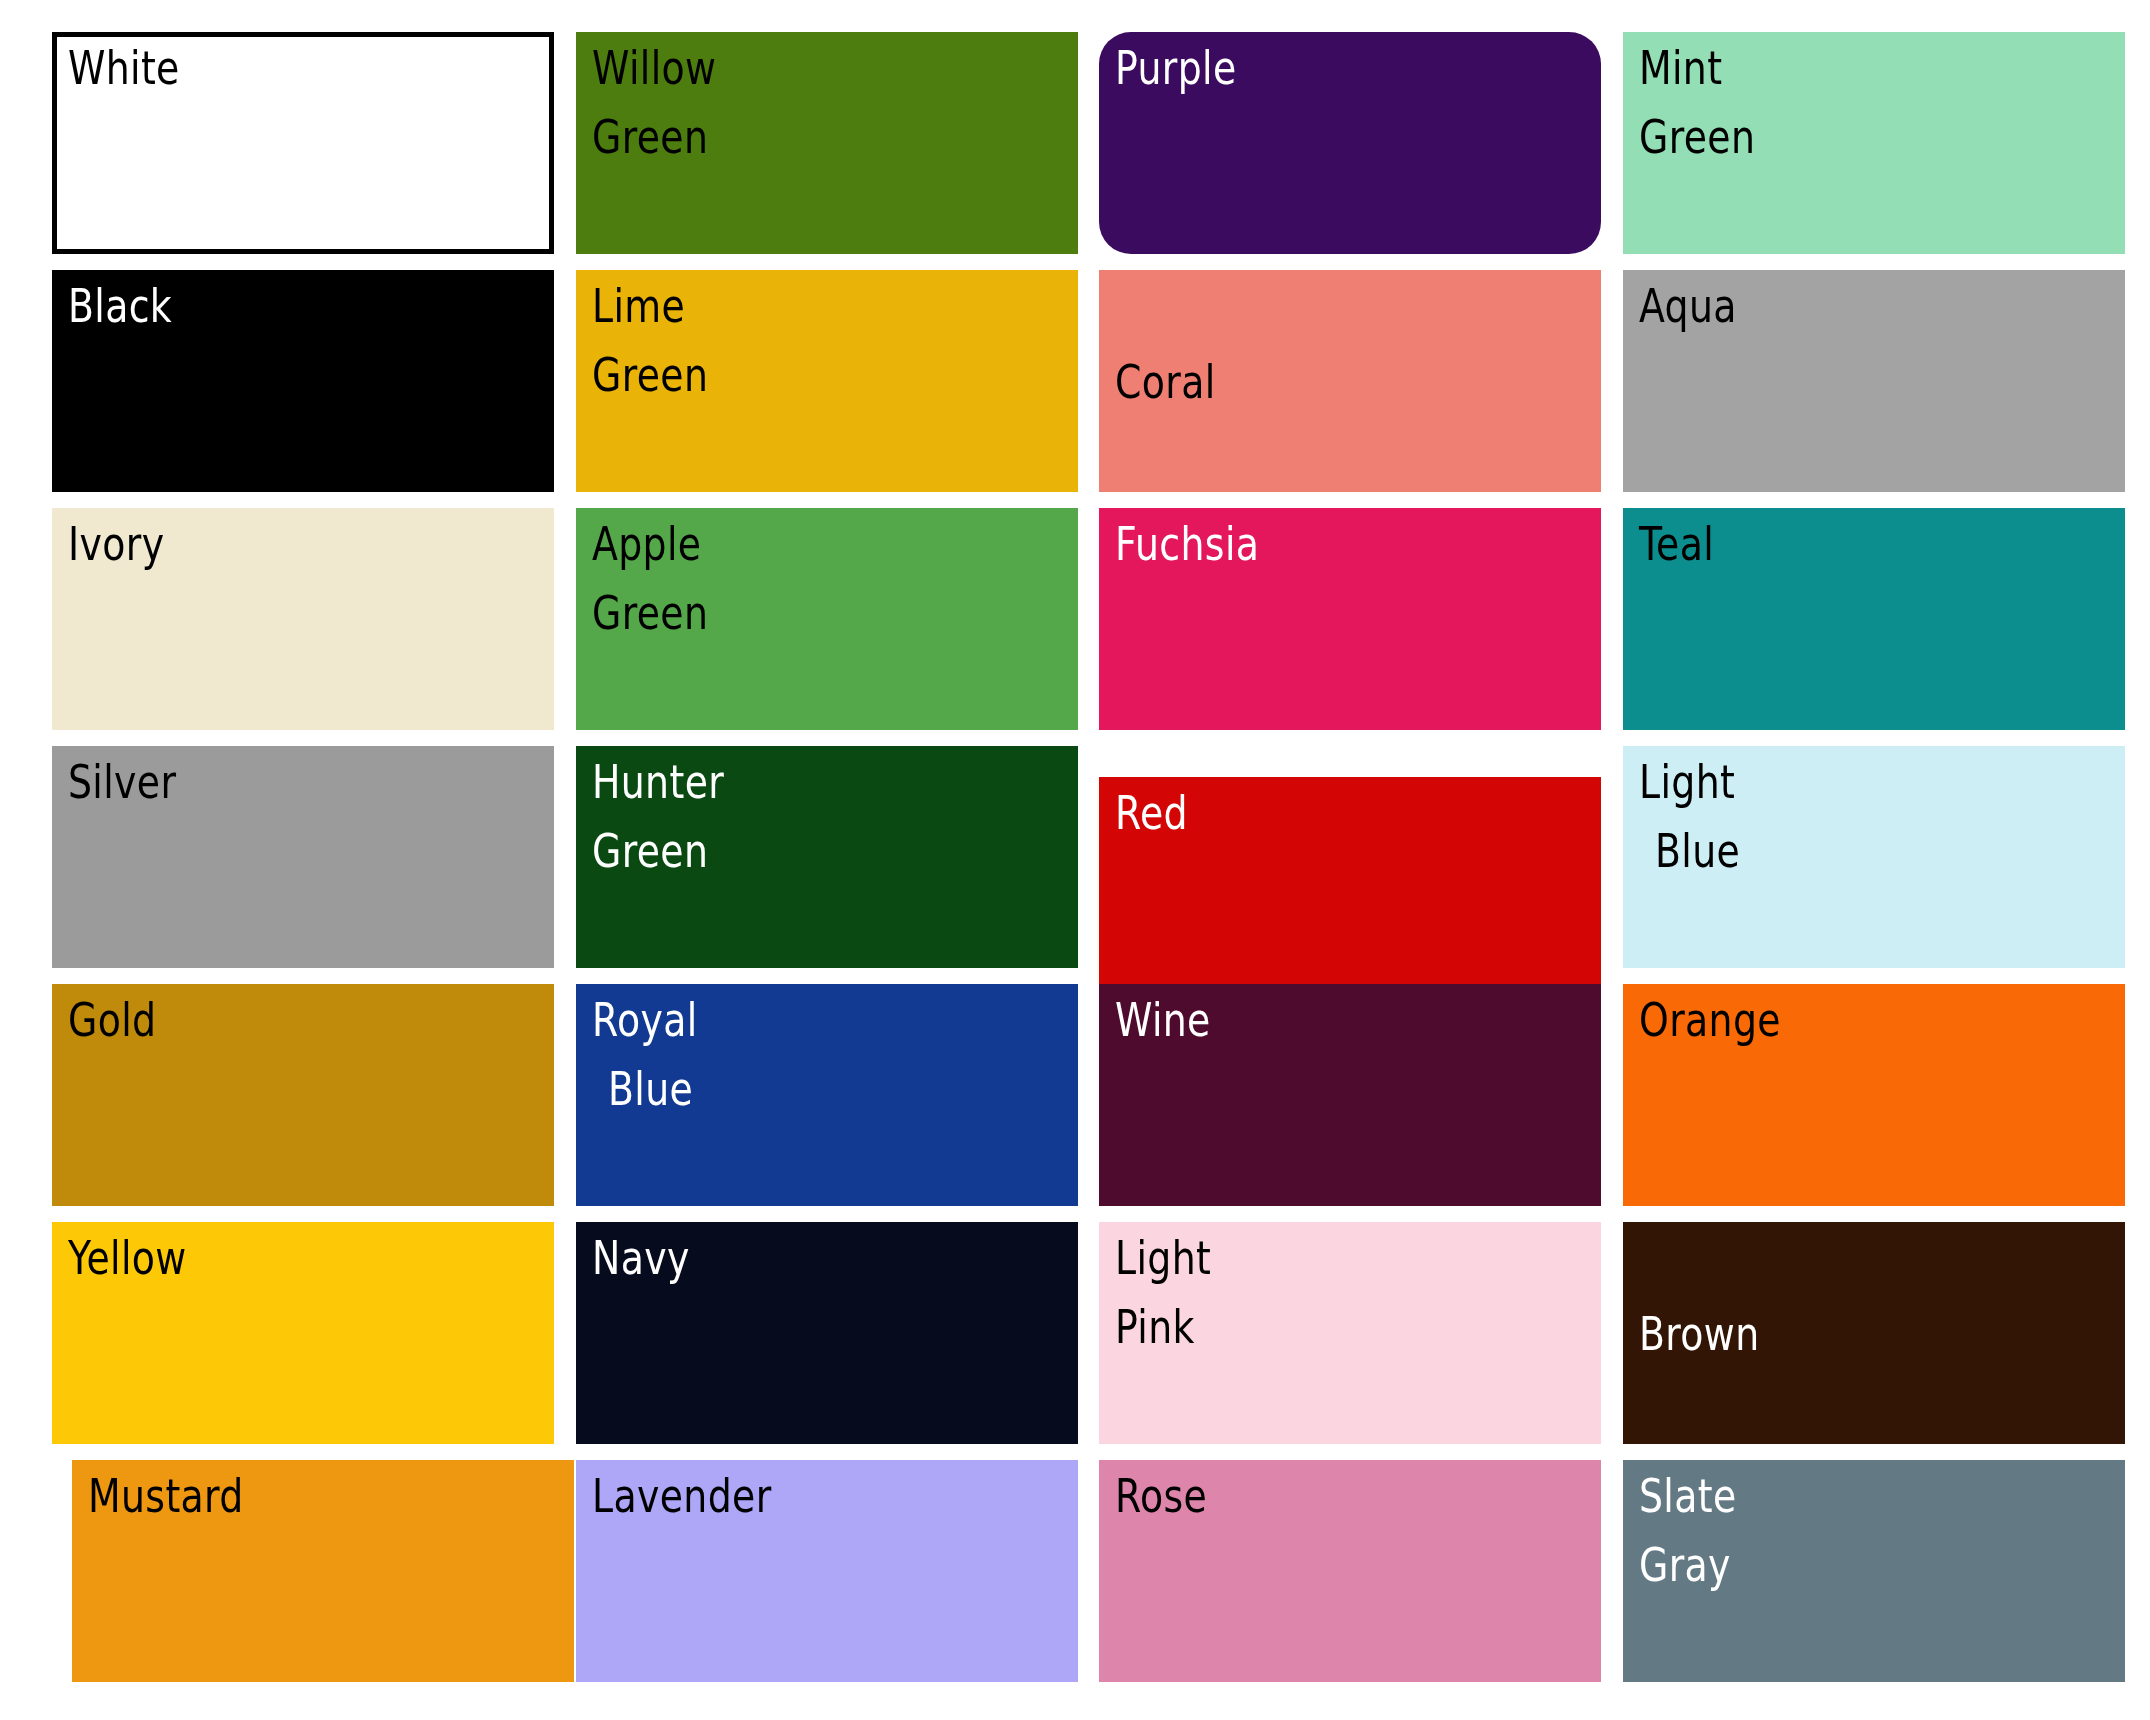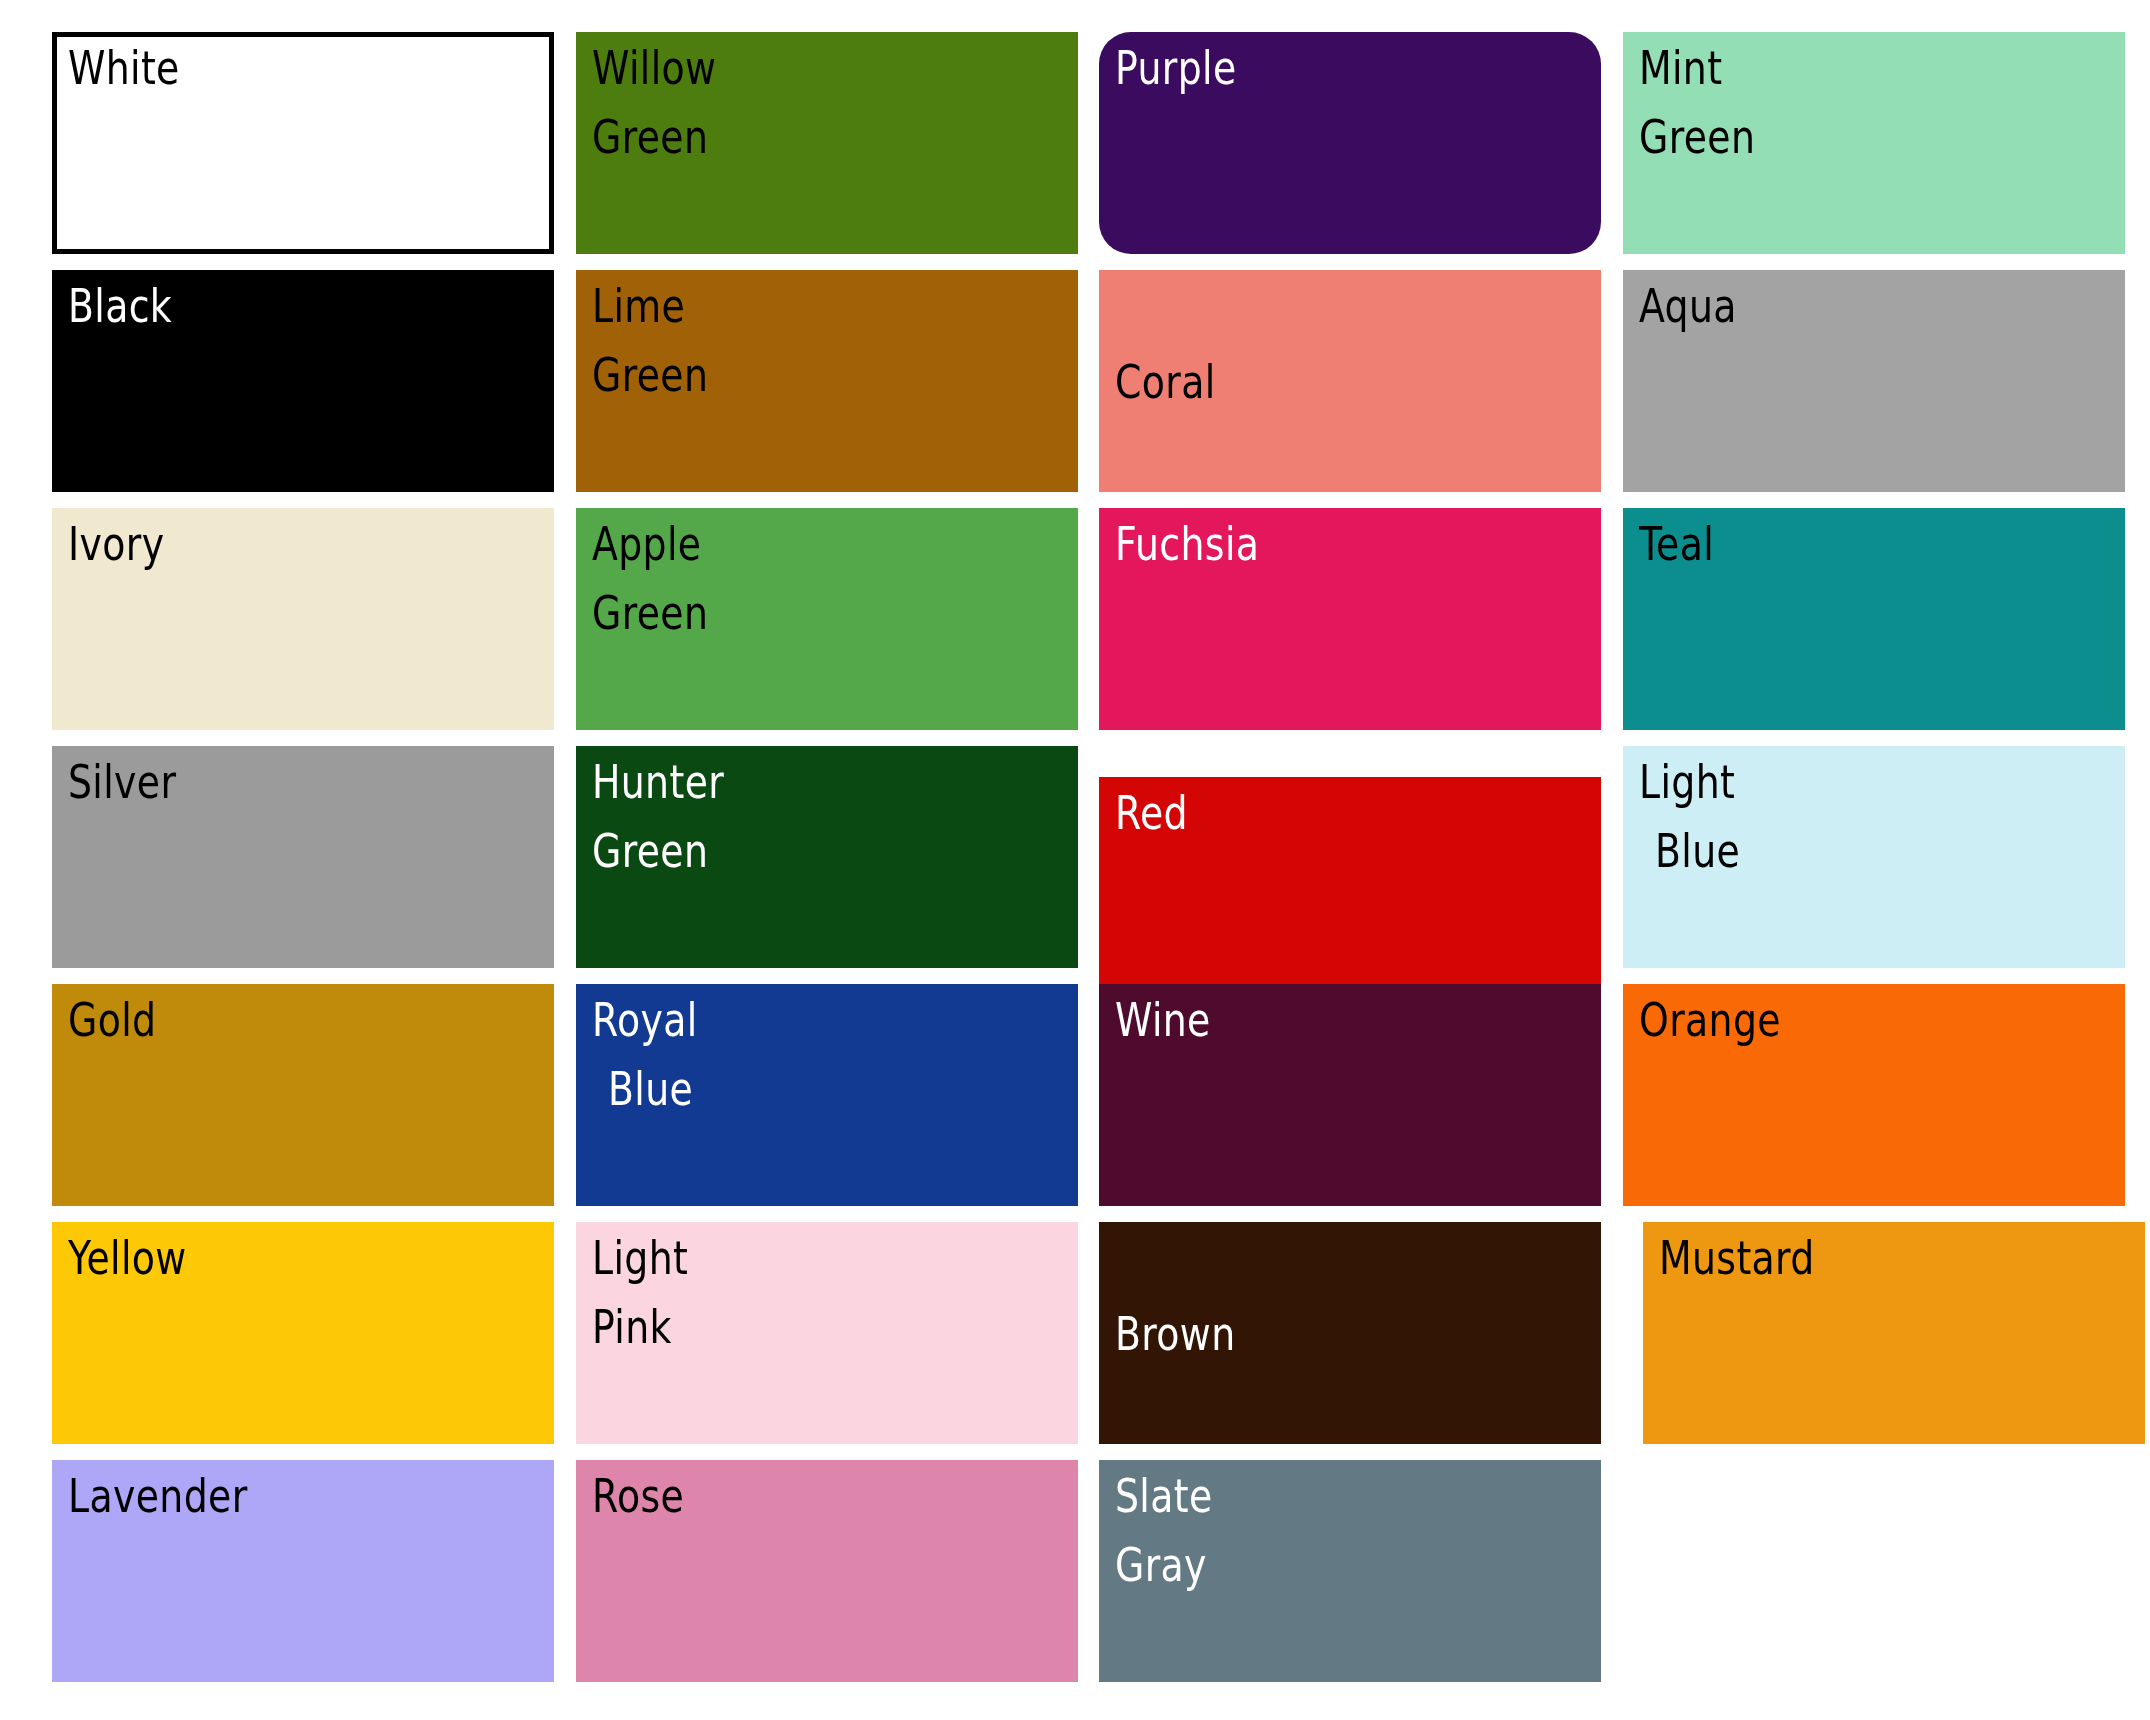--- a/index.html
+++ b/index.html
@@ -86,21 +86,21 @@
     </div>
     <div class="swatch" style="background: rgb(58, 11, 94); border-radius: 32px;">
       <div class="swatch-label" style="color: rgb(255, 255, 255);"><span class="line1">Purple</span></div>
     </div>
     <div class="swatch" style="background: rgb(147, 222, 180);">
       <div class="swatch-label" style="color: rgb(0, 0, 0);"><span class="line1">Mint</span><span class="line2">Green</span></div>
     </div>
     <div class="swatch" style="background: rgb(0, 0, 0);">
       <div class="swatch-label" style="color: rgb(255, 255, 255);"><span class="line1">Black</span></div>
     </div>
-    <div class="swatch" style="background: #a16207;">
+    <div class="swatch" style="background: #eab308;">
       <div class="swatch-label" style="color: rgb(0, 0, 0);"><span class="line1">Lime</span><span class="line2">Green</span></div>
     </div>
     <div class="swatch vcenter" style="background: rgb(238, 127, 114);">
       <div class="swatch-label" style="color: rgb(0, 0, 0);"><span class="line1">Coral</span></div>
     </div>
     <div class="swatch" style="background: #a3a3a3;">
       <div class="swatch-label" style="color: rgb(0, 0, 0);"><span class="line1">Aqua</span></div>
     </div>
     <div class="swatch" style="background: rgb(240, 233, 208);">
       <div class="swatch-label" style="color: rgb(0, 0, 0);"><span class="line1">Ivory</span></div>
@@ -134,20 +134,23 @@
     </div>
     <div class="swatch" style="background: rgb(78, 11, 45);">
       <div class="swatch-label" style="color: rgb(255, 255, 255);"><span class="line1">Wine</span></div>
     </div>
     <div class="swatch" style="background: rgb(249, 106, 6);">
       <div class="swatch-label" style="color: rgb(0, 0, 0);"><span class="line1">Orange</span></div>
     </div>
     <div class="swatch" style="background: rgb(253, 201, 7);">
       <div class="swatch-label" style="color: rgb(0, 0, 0);"><span class="line1">Yellow</span></div>
     </div>
+    <div class="swatch" style="background: rgb(6, 11, 30);">
+      <div class="swatch-label" style="color: rgb(255, 255, 255);"><span class="line1">Navy</span></div>
+    </div>
     <div class="swatch" style="background: rgb(251, 214, 225);">
       <div class="swatch-label" style="color: rgb(0, 0, 0);"><span class="line1">Light</span><span class="line2">Pink</span></div>
     </div>
     <div class="swatch vcenter" style="background: rgb(51, 21, 5);">
       <div class="swatch-label" style="color: rgb(255, 255, 255);"><span class="line1">Brown</span></div>
     </div>
     <div class="swatch" style="background: rgb(238, 151, 16); margin-left: 20px;">
       <div class="swatch-label" style="color: rgb(0, 0, 0);"><span class="line1">Mustard</span></div>
     </div>
     <div class="swatch" style="background: rgb(174, 167, 248);">

